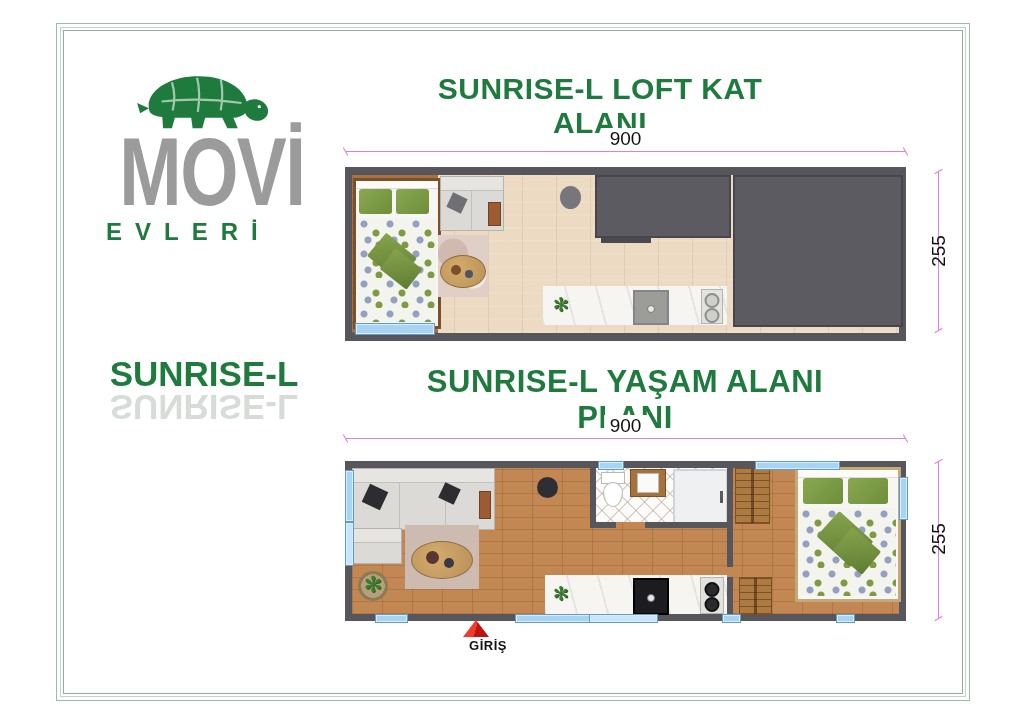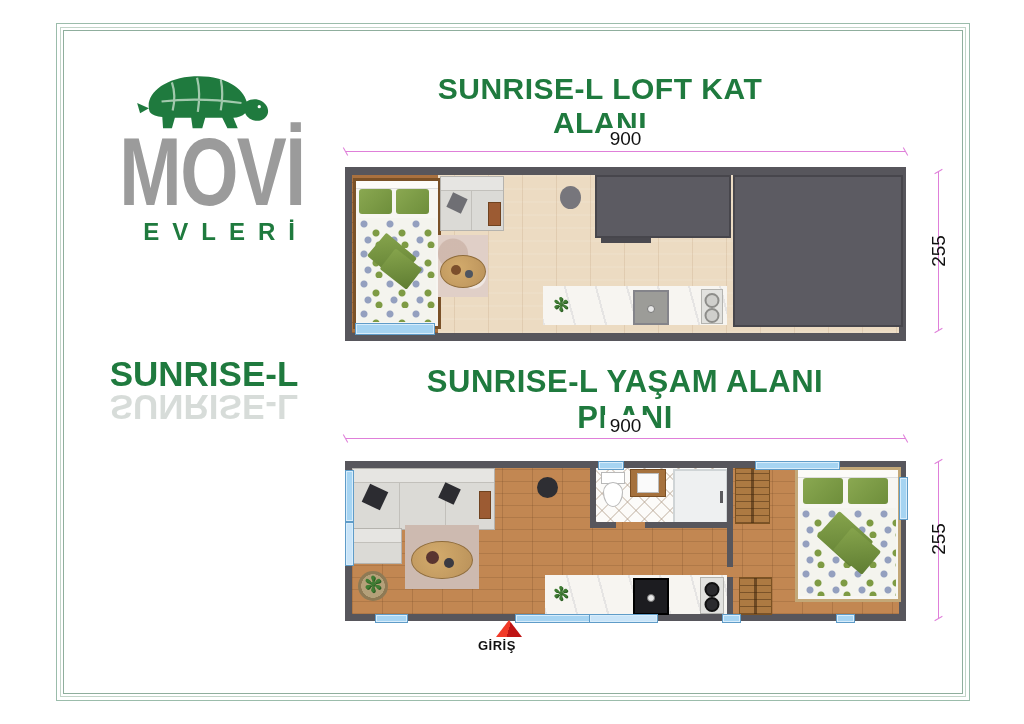--- a/index.html
+++ b/index.html
@@ -5,21 +5,21 @@
   html,body{margin:0;padding:0;background:#fff;}
   .page{position:relative;width:1024px;height:724px;background:#fff;overflow:hidden;
         font-family:"Liberation Sans", sans-serif;color:#111;}
 
   
   .frame{position:absolute;left:56px;top:23px;width:912px;height:676px;border:1px solid #9bbcab;}
   .frame::before{content:"";position:absolute;inset:3px;border:1px solid #c2d4c8;}
   .frame::after{content:"";position:absolute;inset:6px;border:1px solid #8fae9d;}
 
   
-  .movi-logo{position:absolute;left:96px;top:66px;width:212px;text-align:right;}
+  .movi-logo{position:absolute;left:96px;top:66px;width:212px;text-align:left;}
   .movi-turtle{position:absolute;left:32px;top:0;width:150px;height:74px;z-index:2;}
   .brand-word{margin-top:62px;font-size:96px;line-height:.92;font-weight:bold;color:#9b9b9b;
               letter-spacing:-2px;transform:scaleX(.78);transform-origin:50% 50%;}
   .brand-sub{margin-top:2px;font-size:24px;font-weight:bold;color:#1f7a3e;letter-spacing:13px;text-indent:10px;}
   .site-box{margin:12px auto 0;width:206px;border:1px solid #a9a9a9;padding:2px 0 3px;
             font-size:17px;font-weight:600;color:#222;}
 
   
   .plan-title{position:absolute;font-weight:bold;color:#1f7a3e;text-align:center;letter-spacing:.5px;}
   .t1{left:388px;top:72px;width:424px;font-size:30px;}
@@ -108,21 +108,21 @@
   .shower{background:#eef0f1;border:2px solid #cfd4d6;}
   .handle{position:absolute;right:3px;top:40%;width:3px;height:12px;background:#5a5a5e;}
 
   .wardrobe{background:#ad7a42;border:1px solid #7c5222;
      background-image:linear-gradient(90deg,transparent 0 46%,rgba(60,35,10,.55) 46% 54%,transparent 54%),
         repeating-linear-gradient(0deg,rgba(60,35,10,.45) 0 1px,transparent 1px 7px);}
 
   .railing{background:#4a494f;}
   .beanbag{border-radius:50%;}
 
-  .entrance{position:absolute;left:478px;top:620px;width:62px;text-align:left;}
+  .entrance{position:absolute;left:445px;top:620px;width:62px;text-align:right;}
   .tri{width:26px;height:17px;margin:0 auto;background:linear-gradient(105deg,#f13a28 0 50%,#bf1414 50% 100%);
        clip-path:polygon(50% 0,100% 100%,0 100%);}
   .entrance-label{margin-top:1px;font-size:13px;font-weight:bold;letter-spacing:.5px;color:#101010;}
 
   
   .movigo{position:absolute;left:86px;top:494px;height:70px;display:flex;align-items:flex-start;}
   .movigo .txt{display:flex;transform:scaleX(.66);transform-origin:0 0;white-space:nowrap;}
   .mg-green{font-size:66px;line-height:1;font-weight:bold;color:#1f7a3e;letter-spacing:-2px;}
   .mg-gray{font-size:66px;line-height:1;font-weight:bold;color:#9b9b9b;letter-spacing:-2px;}
   .movigo svg{position:relative;left:-66px;top:6px;}

